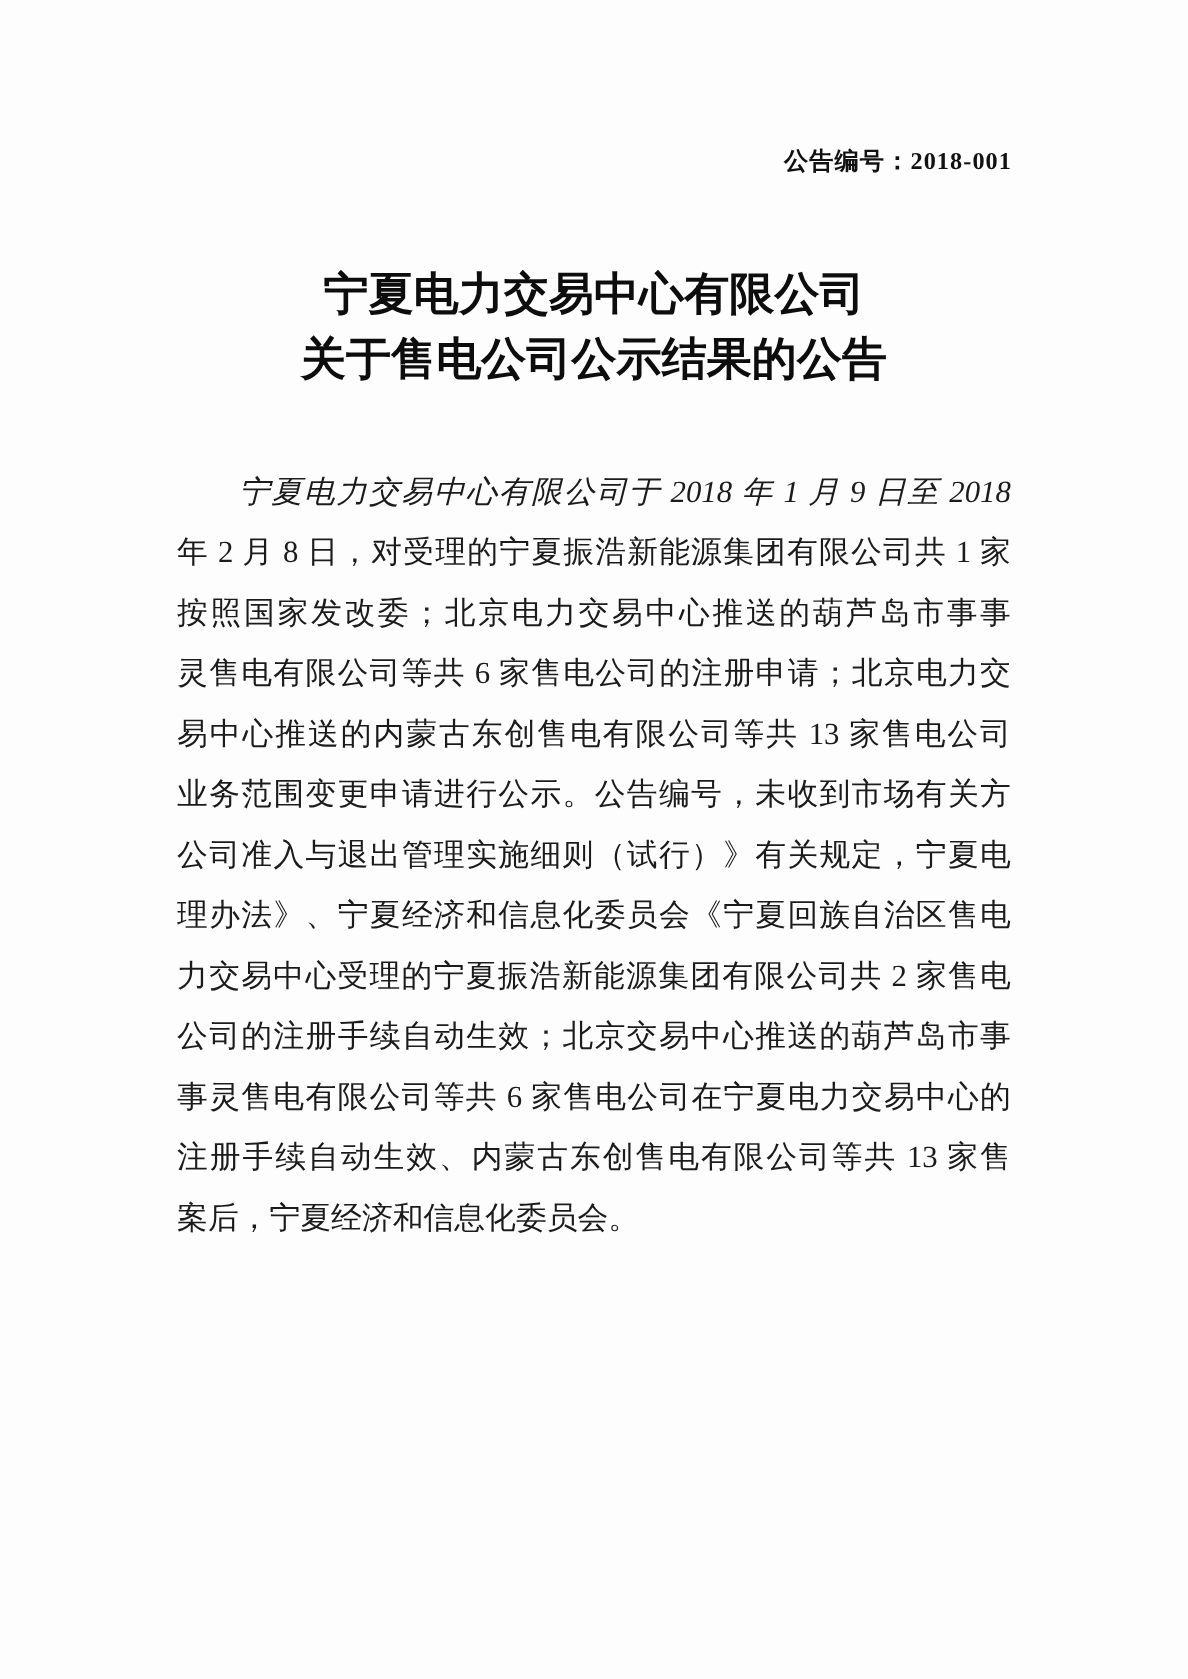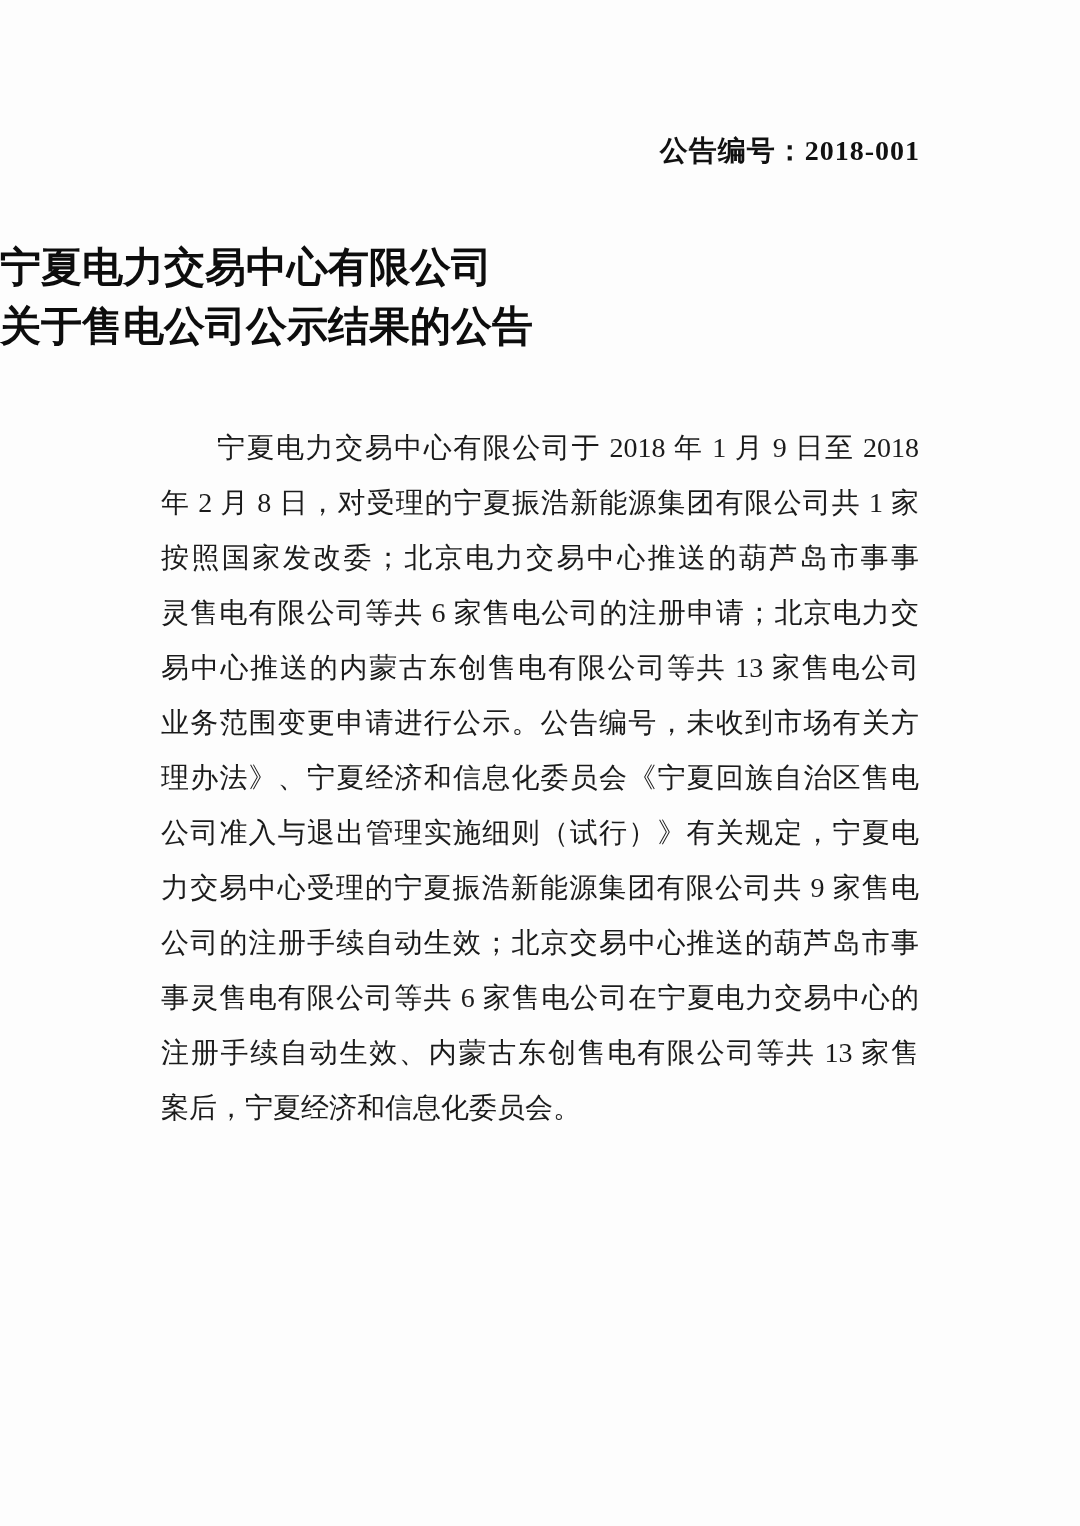--- a/index.html
+++ b/index.html
@@ -14,31 +14,32 @@
     margin: 0 auto;
     background: #fdfdfd;
     font-family: "Liberation Serif", "DejaVu Serif", serif;
     color: #1b1b1b;
     overflow: hidden;
   }
   .doc-number {
     position: absolute;
     top: 132px;
     right: 160px;
-    font-size: 28px;
+    font-size: 22px;
     font-weight: bold;
     color: #111;
     letter-spacing: 1px;
     white-space: nowrap;
   }
   .doc-title {
     position: absolute;
     top: 238px;
     left: 0;
     width: 100%;
+    text-align: center;
     font-size: 41px;
     line-height: 59px;
     font-weight: bold;
     color: #0d0d0d;
   }
   .doc-body {
     position: absolute;
     top: 420px;
     left: 161px;
     width: 758px;
@@ -51,20 +52,21 @@
   }
   .line {
     height: 55px;
     line-height: 55px;
     text-align: justify;
     text-align-last: justify;
     overflow: hidden;
   }
   .line.first {
     text-indent: 2em;
+    font-style: italic;
   }
   .line.last {
     text-align-last: left;
   }
 </style>
 </head>
 <body>
 
 <div class="page">
 
@@ -80,23 +82,23 @@
     <div class="paragraph">
       <div class="line first">宁夏电力交易中心有限公司于 2018 年 1 月 9 日至 2018</div>
       <div class="line">年 2 月 8 日，对受理的宁夏振浩新能源集团有限公司共 1 家</div>
       <div class="line">按照国家发改委；北京电力交易中心推送的葫芦岛市事事</div>
       <div class="line">灵售电有限公司等共 6 家售电公司的注册申请；北京电力交</div>
       <div class="line">易中心推送的内蒙古东创售电有限公司等共 13 家售电公司</div>
       <div class="line">业务范围变更申请进行公示。公告编号，未收到市场有关方</div>
     </div>
 
     <div class="paragraph">
+      <div class="line">公司准入与退出管理实施细则（试行）》有关规定，宁夏电</div>
       <div class="line">理办法》、宁夏经济和信息化委员会《宁夏回族自治区售电</div>
-      <div class="line">公司准入与退出管理实施细则（试行）》有关规定，宁夏电</div>
-      <div class="line">力交易中心受理的宁夏振浩新能源集团有限公司共 9 家售电</div>
+      <div class="line">力交易中心受理的宁夏振浩新能源集团有限公司共 2 家售电</div>
       <div class="line">公司的注册手续自动生效；北京交易中心推送的葫芦岛市事</div>
       <div class="line">事灵售电有限公司等共 6 家售电公司在宁夏电力交易中心的</div>
       <div class="line">注册手续自动生效、内蒙古东创售电有限公司等共 13 家售</div>
       <div class="line last">案后，宁夏经济和信息化委员会。</div>
     </div>
 
   </div>
 
 </div>
 

